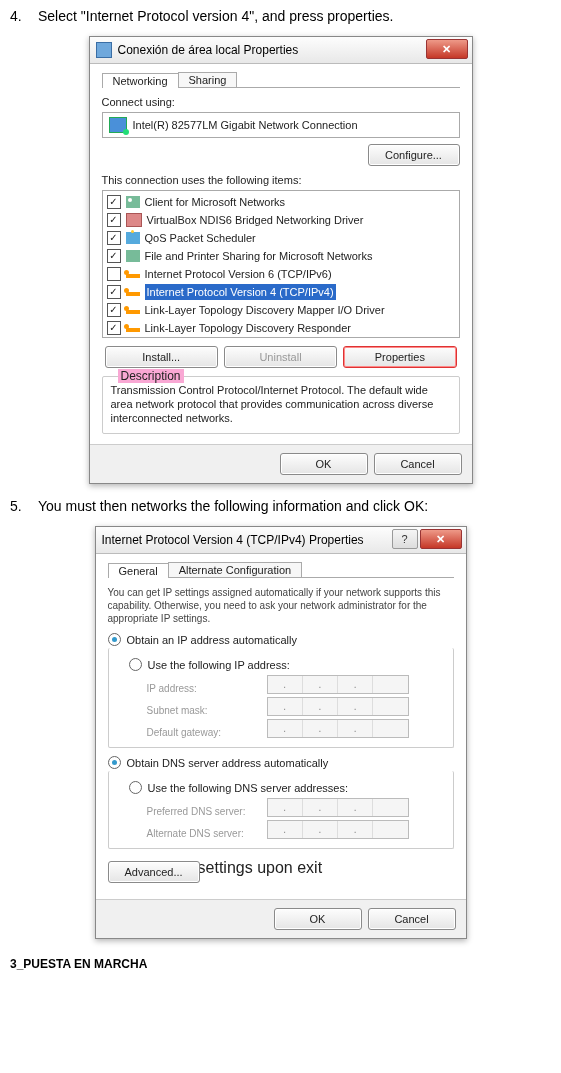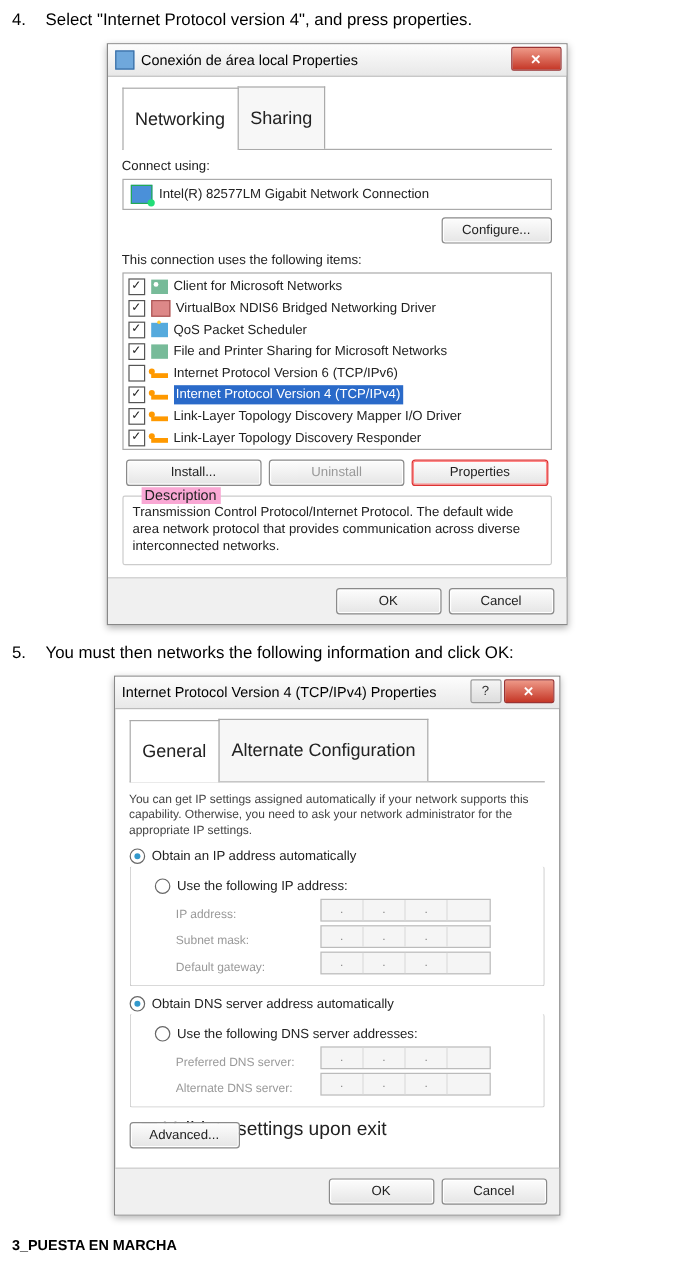--- a/index.html
+++ b/index.html
@@ -8,21 +8,21 @@
 .step-txt{flex:1}
 .dlg{margin:12px auto 14px auto;background:#fff;border:1px solid #888;box-shadow:0 2px 6px rgba(0,0,0,.3);font-family:"Segoe UI",Tahoma,sans-serif}
 .dlg1{width:382px}
 .dlg2{width:370px}
 .titlebar{display:flex;align-items:center;height:26px;background:linear-gradient(#fdfdfd,#e8e8e8);border-bottom:1px solid #bbb;font-size:12px;padding-left:6px;position:relative}
 .titlebar .tico{width:14px;height:14px;background:#6fa8dc;border:1px solid #3a6ea5;margin-right:6px}
 .closebtn{position:absolute;right:4px;top:2px;width:40px;height:18px;background:linear-gradient(#e98,#c53727);border:1px solid #933;border-radius:2px;display:flex;align-items:center;justify-content:center;color:#fff;font-weight:bold;font-size:11px}
 .helpbtn{position:absolute;right:48px;top:2px;width:24px;height:18px;background:linear-gradient(#f5f5f5,#ddd);border:1px solid #999;border-radius:2px;display:flex;align-items:center;justify-content:center;color:#333;font-size:11px}
 .body{padding:8px 12px 10px 12px;font-size:11px;color:#222}
 .tabs{display:flex;border-bottom:1px solid #aaa;margin-bottom:8px}
-.tab{padding:17px 10px;border:1px solid #aaa;border-bottom:none;background:#f7f7f7;font-size:15px;margin-right:-1px}
+.tab{padding:1px 10px;border:1px solid #aaa;border-bottom:none;background:#f7f7f7;font-size:11px;margin-right:-1px}
 .tab.active{background:#fff;position:relative;top:1px}
 .lbl{font-size:11px;margin:4px 0}
 .adapterbox{border:1px solid #aaa;background:#fff;padding:4px 6px;display:flex;align-items:center;margin:4px 0 6px 0}
 .aico{width:16px;height:14px;margin-right:6px;background:#4a90d9;border:1px solid #2a5;position:relative}
 .aico:after{content:"";position:absolute;right:-3px;bottom:-3px;width:6px;height:6px;background:#2d7;border-radius:50%}
 .btn{display:inline-flex;align-items:center;justify-content:center;min-width:70px;height:20px;padding:0 10px;background:linear-gradient(#fdfdfd,#e5e5e5);border:1px solid #8a8a8a;border-radius:3px;font-size:11px;color:#222;box-shadow:inset 0 0 0 1px #fff}
 .btn-row-r{text-align:right;margin:4px 0 8px 0}
 .itemlist{border:1px solid #aaa;background:#fff;padding:2px 0;height:142px;overflow:hidden}
 .item{display:flex;align-items:center;padding:1px 4px;font-size:11px;line-height:16px}
 .item .cb{width:12px;height:12px;border:1px solid #555;margin-right:5px;display:flex;align-items:center;justify-content:center;font-size:10px;background:#fff}

